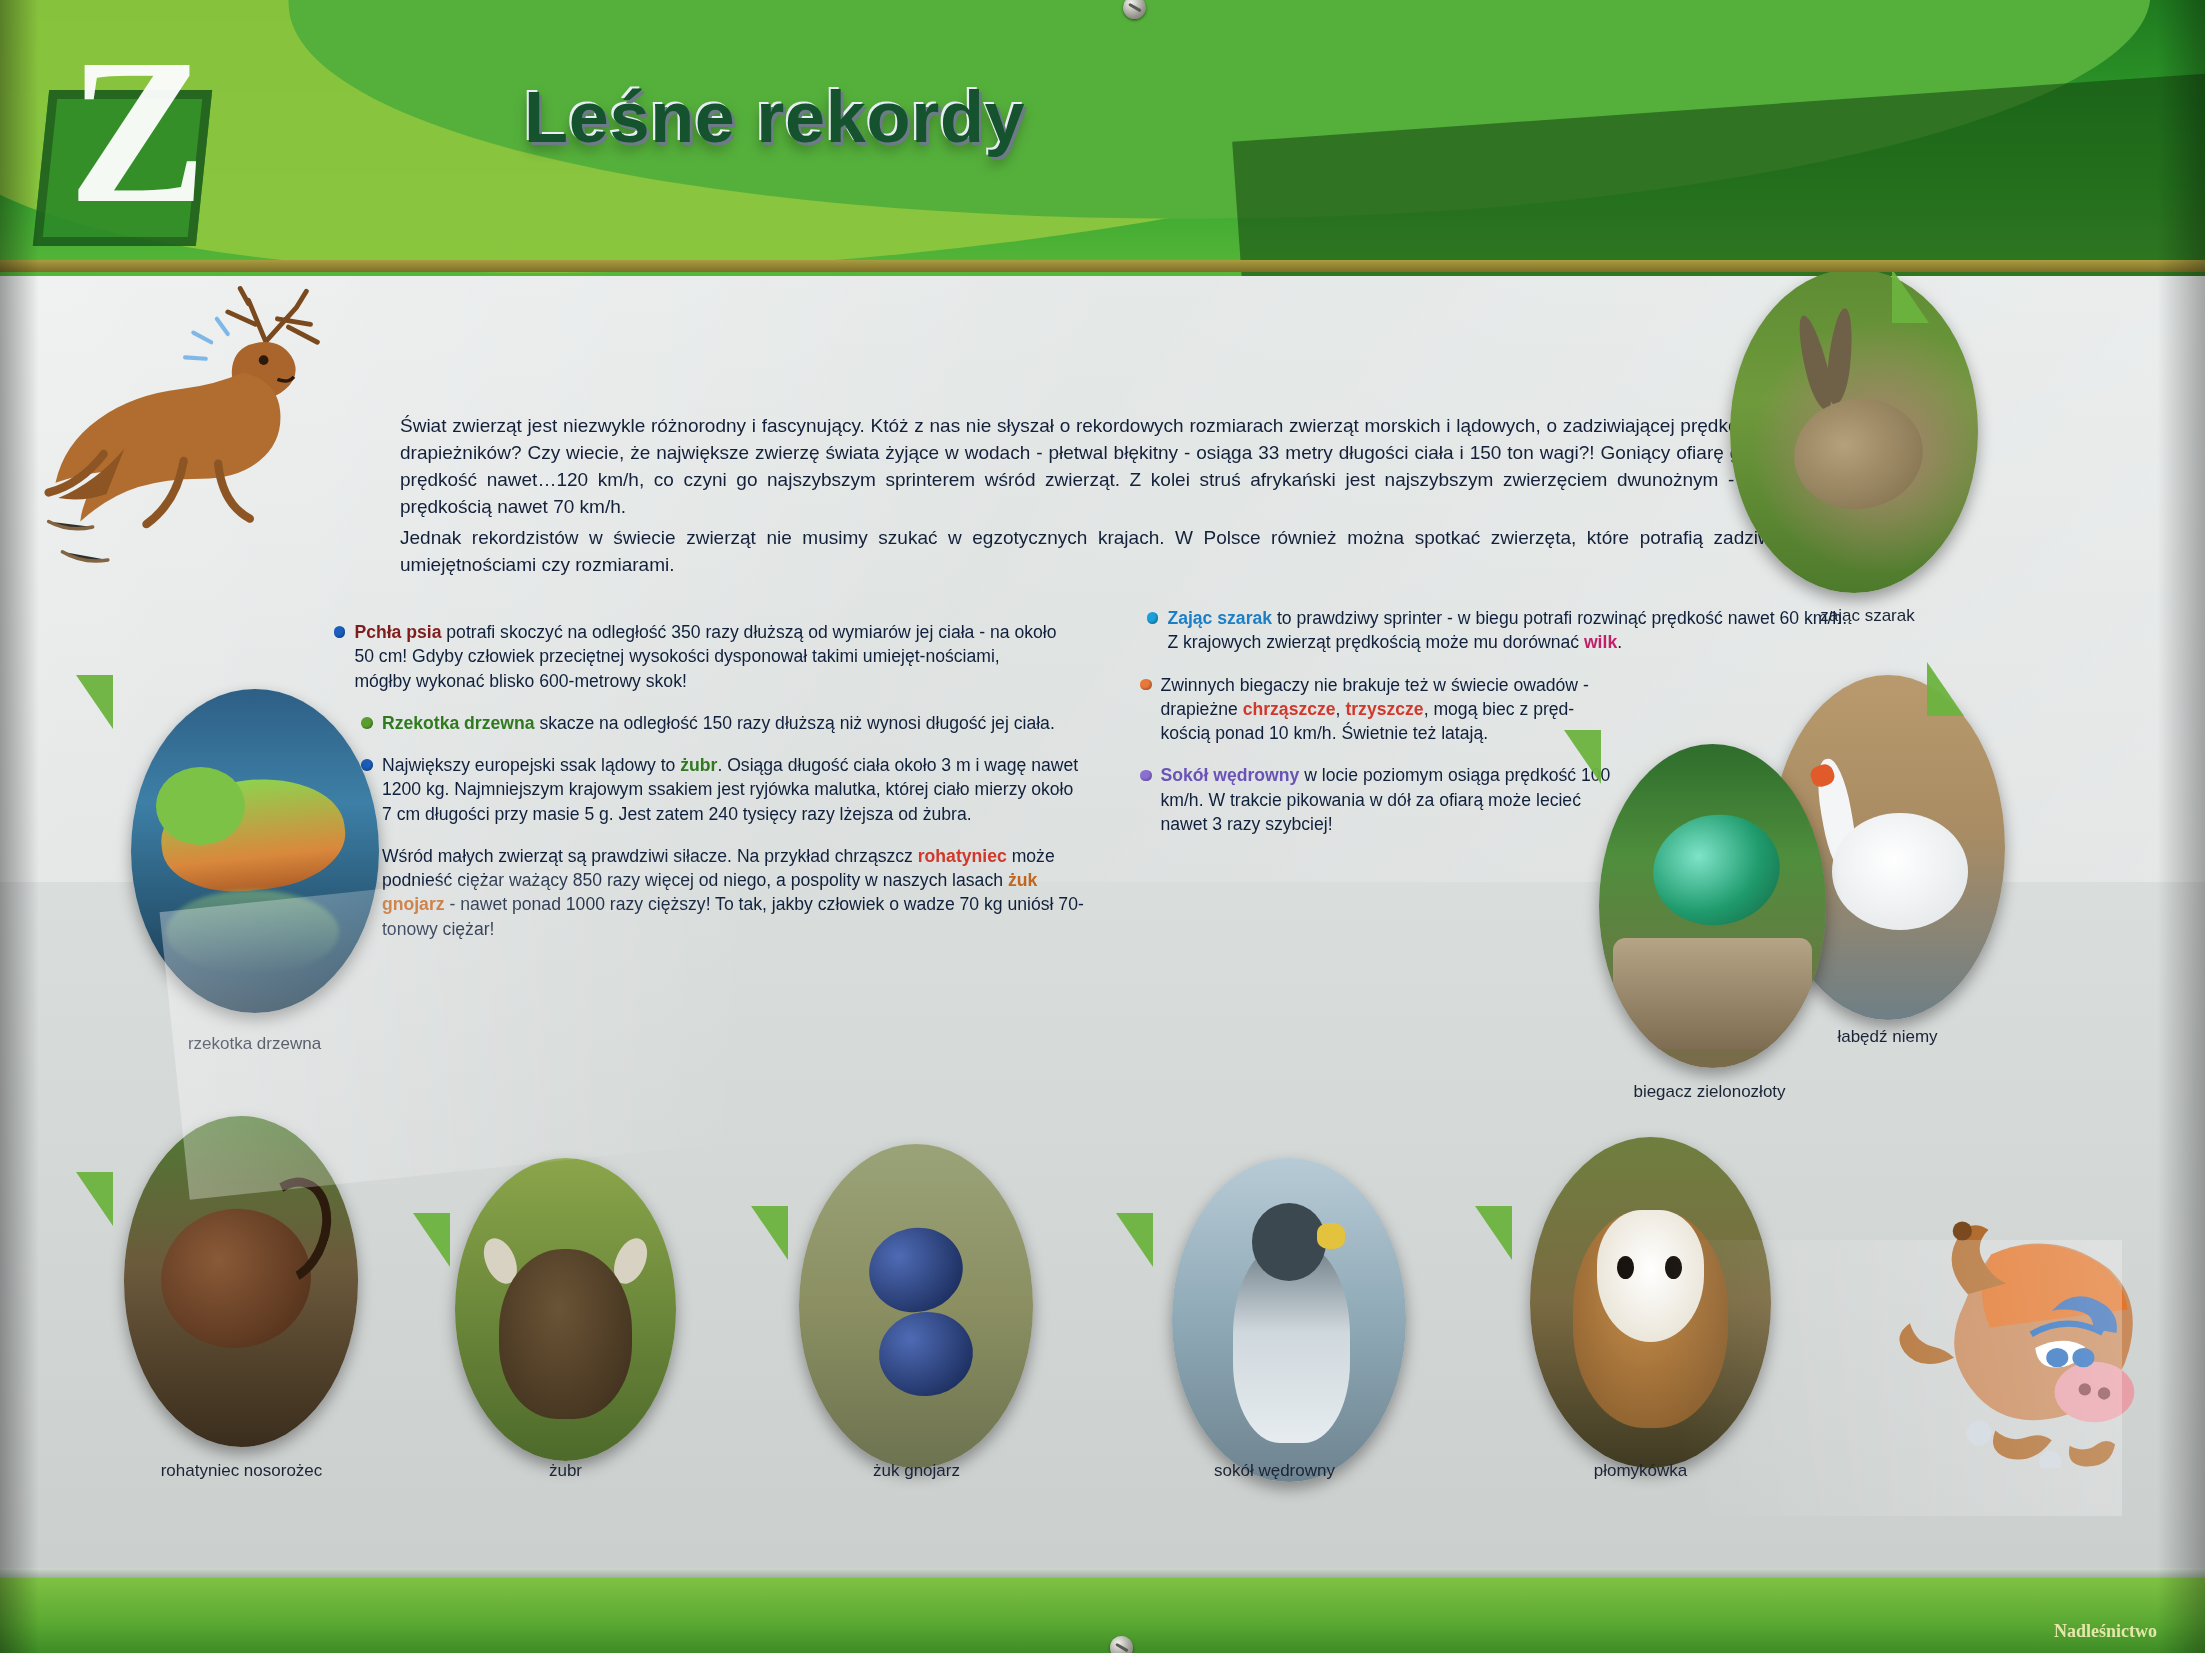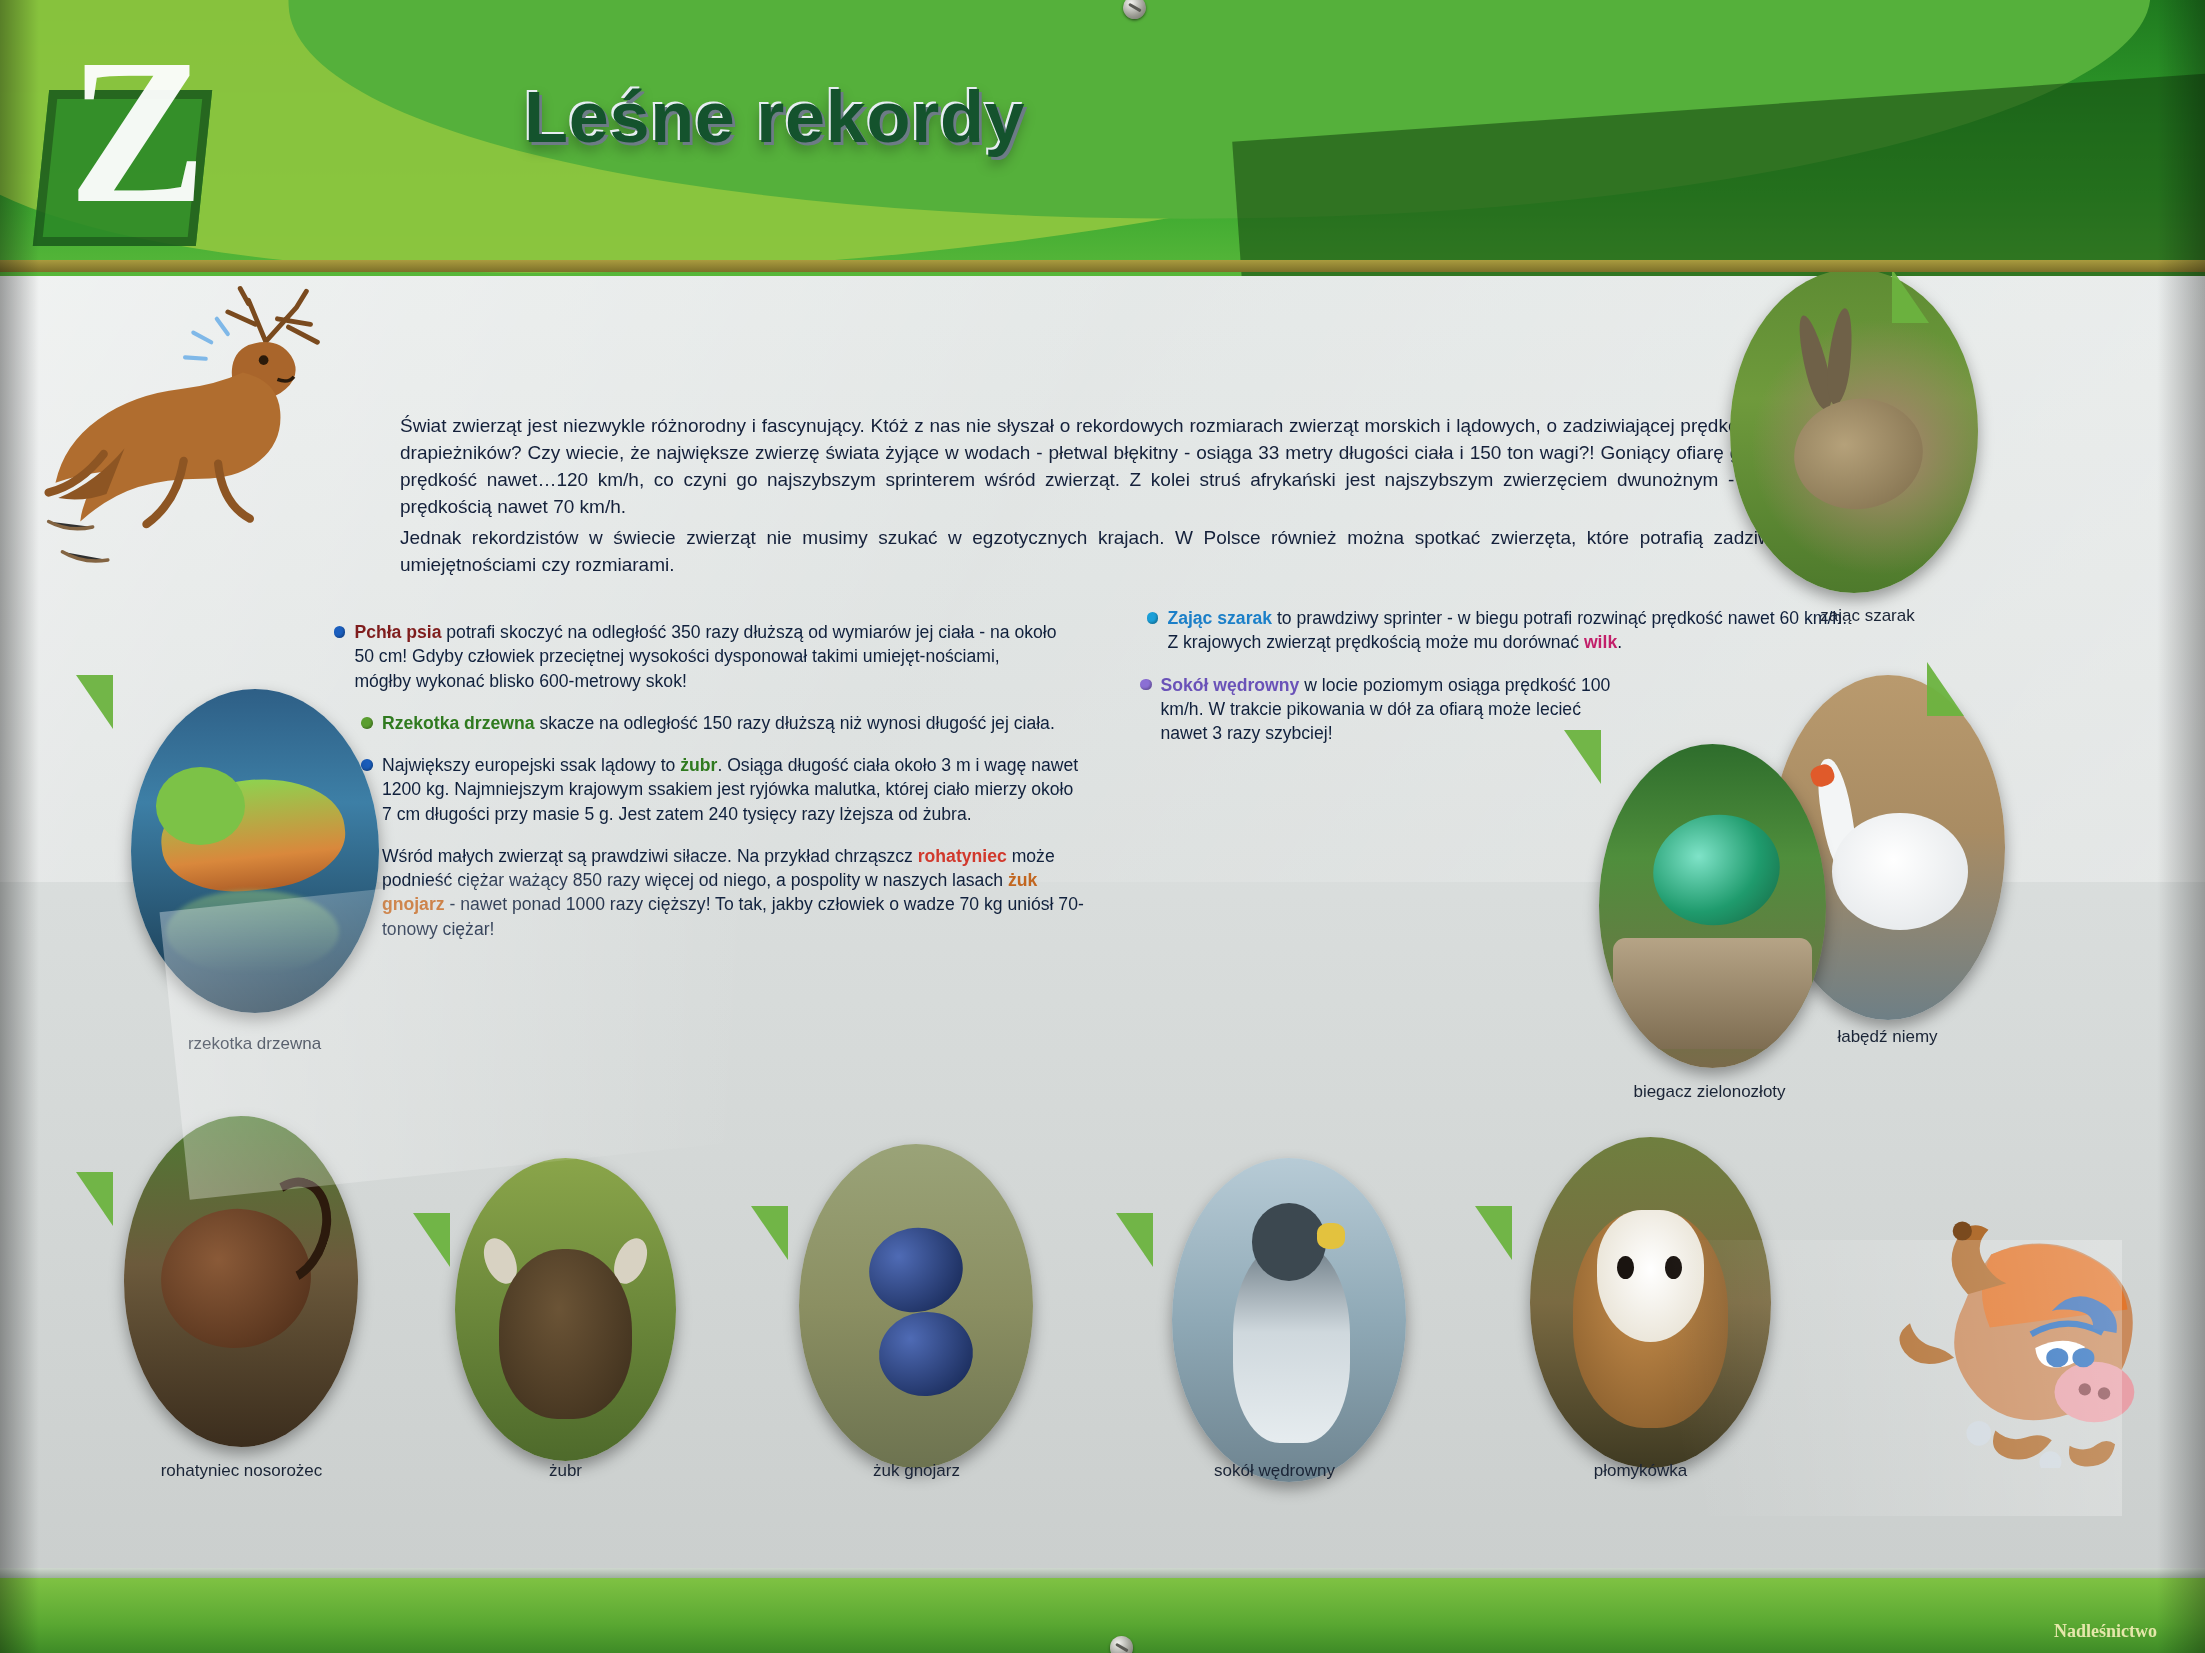--- a/index.html
+++ b/index.html
@@ -453,20 +453,24 @@
   </div>
 
   <div class="col-right-text">
 
     <div class="bullet-item" style="width:689px;">
       <span class="dot" style="background:#1b9fd8"></span>
       <span class="hl" style="color:#1b7fc8">Zając szarak</span><span> to prawdziwy sprinter - w biegu potrafi rozwinąć prędkość nawet 60 km/h. Z krajowych zwierząt prędkością może mu dorównać </span><span class="hl" style="color:#c21f6a">wilk</span><span>.</span>
     </div>
 
 
+    <div class="bullet-item" style="width:455px; margin-left:-6.9px;">
+      <span class="dot" style="background:#e8783a"></span>
+      <span>Zwinnych biegaczy nie brakuje też w świecie owadów - drapieżne </span><span class="hl" style="color:#d1382c">chrząszcze</span><span>, </span><span class="hl" style="color:#d1382c">trzyszcze</span><span>, mogą biec z pręd-kością ponad 10 km/h. Świetnie też latają.</span>
+    </div>
 
     <div class="bullet-item" style="width:455px; margin-left:-6.9px;">
       <span class="dot" style="background:#8b6fd4"></span>
       <span class="hl" style="color:#6a52b8">Sokół wędrowny</span><span> w locie poziomym osiąga prędkość 100 km/h. W trakcie pikowania w dół za ofiarą może lecieć nawet 3 razy szybciej!</span>
     </div>
 
   </div>
 
   <div class="arrowmark" style="right:276px; top:269px; transform: rotate(180deg);"></div>
   <div class="photo ph-hare" style="right:227px; top:269px; width:248px; height:324px;">

